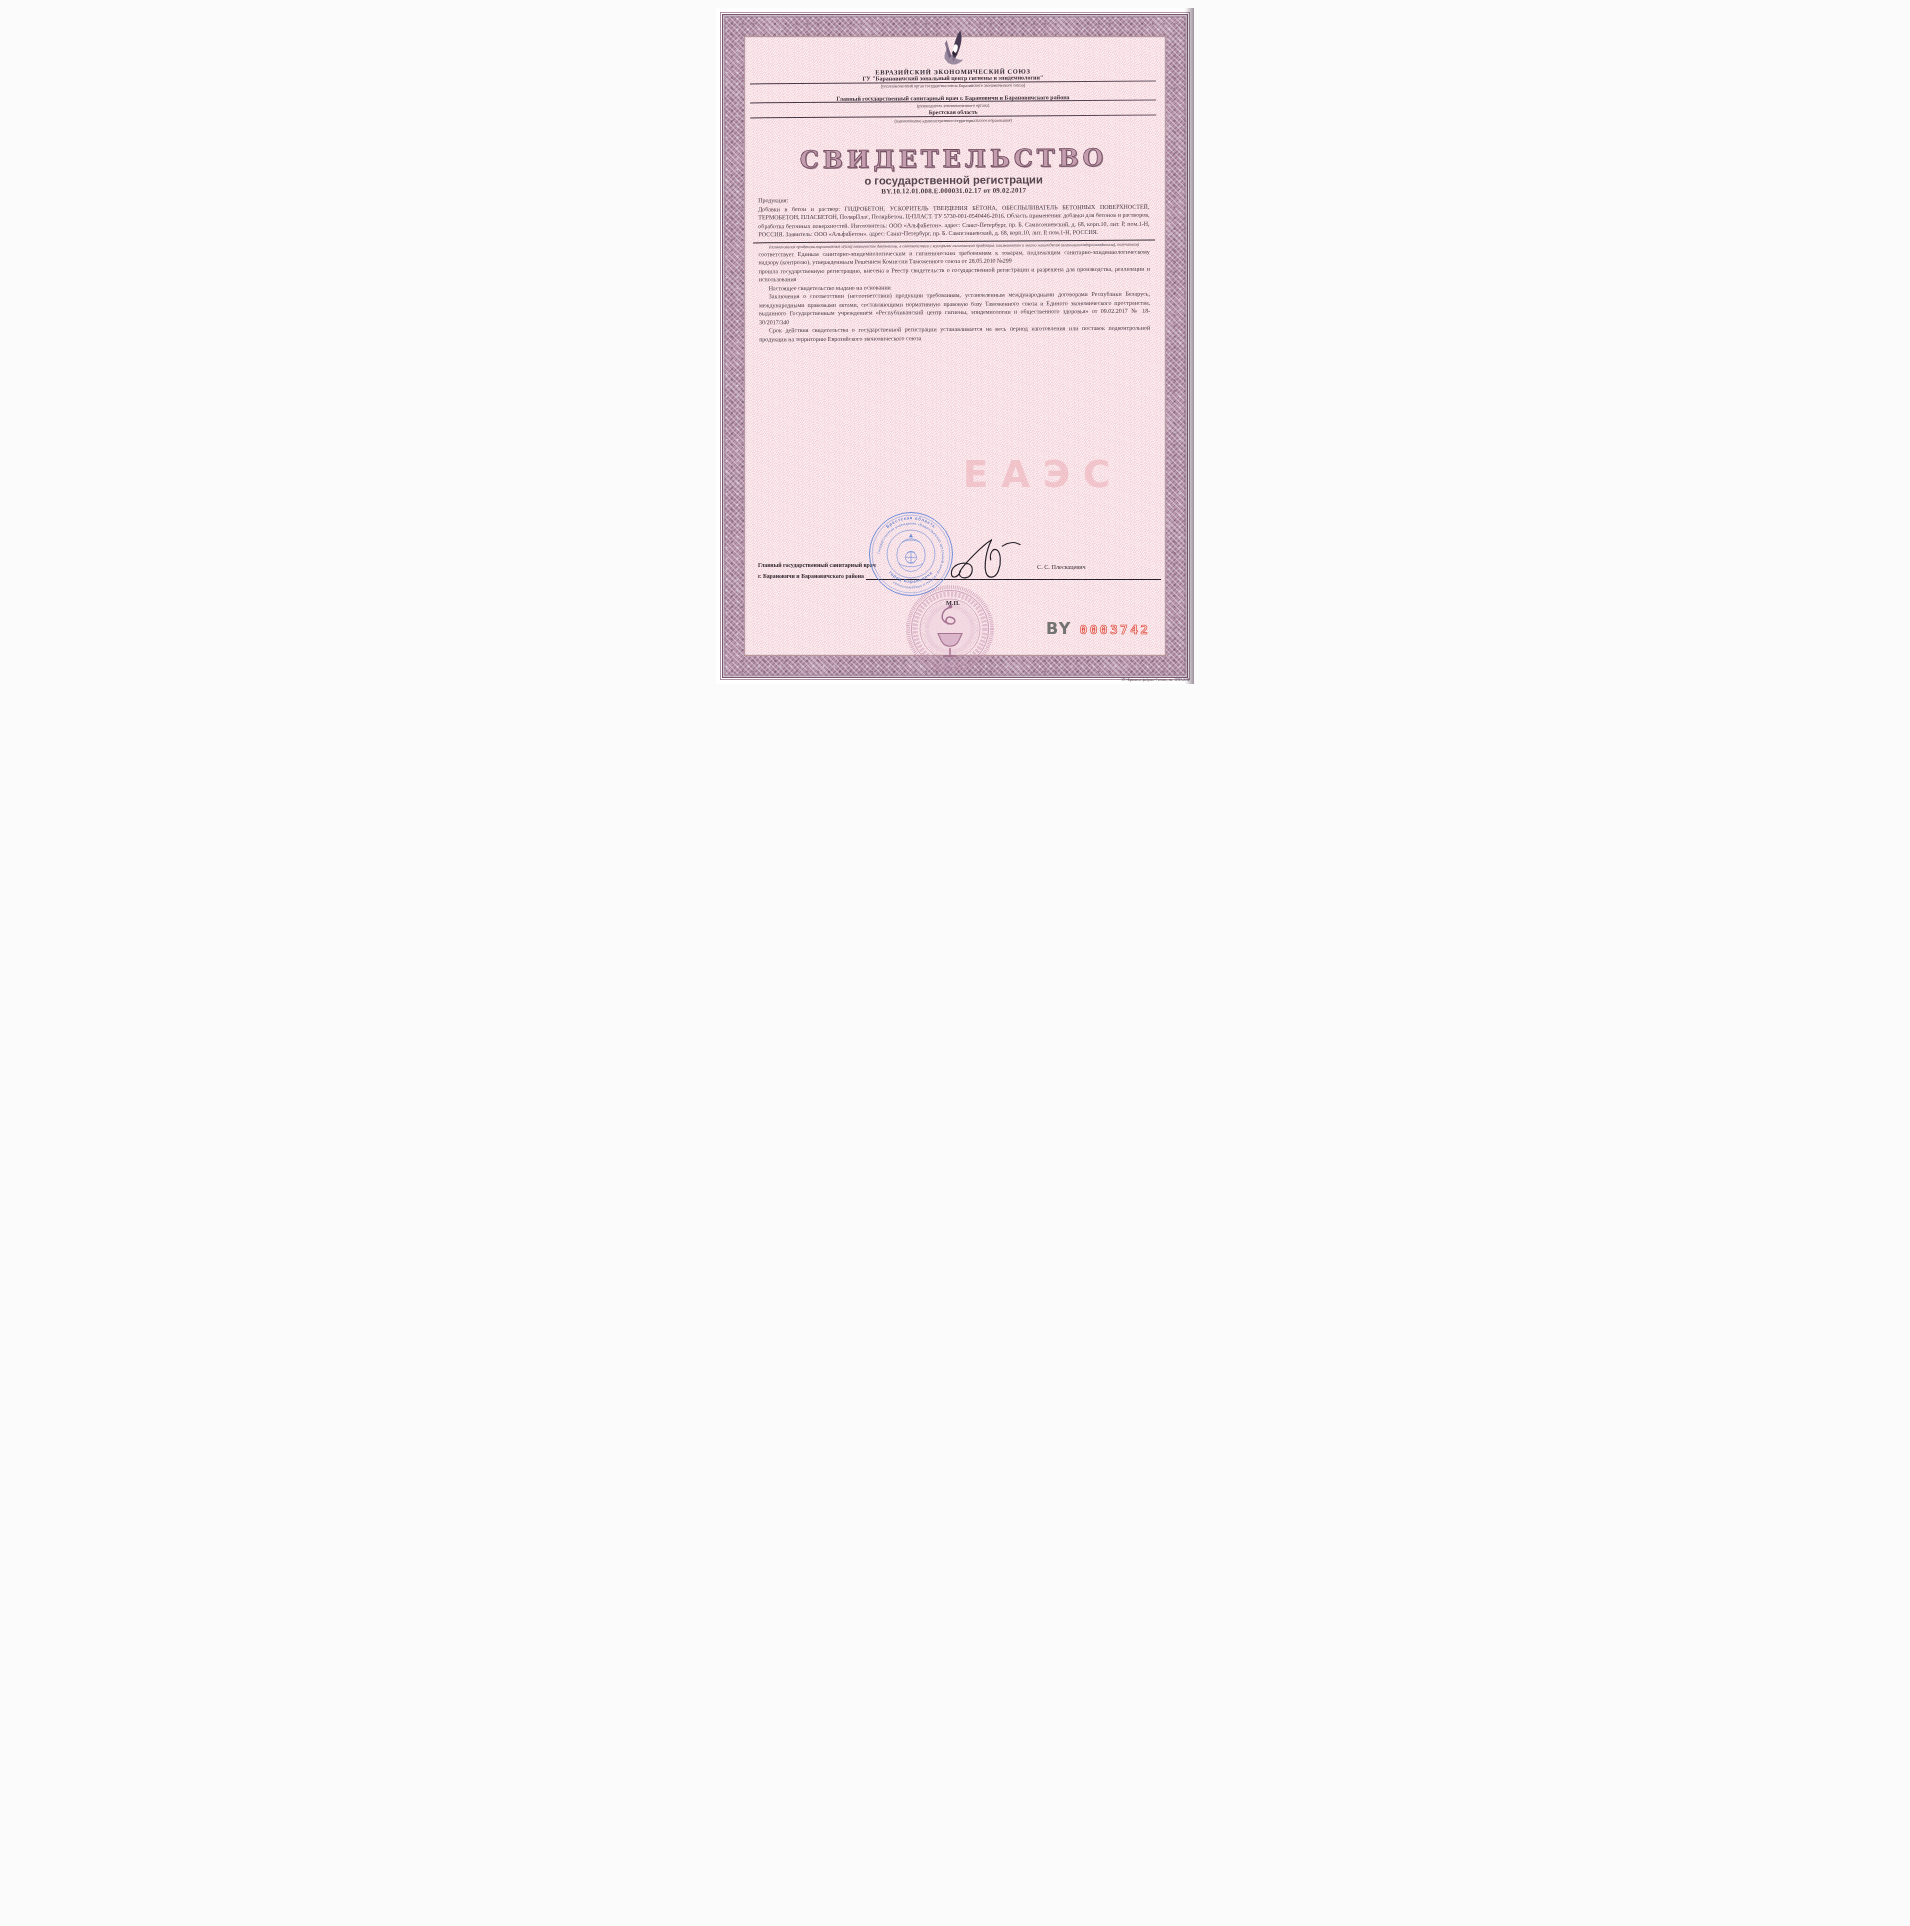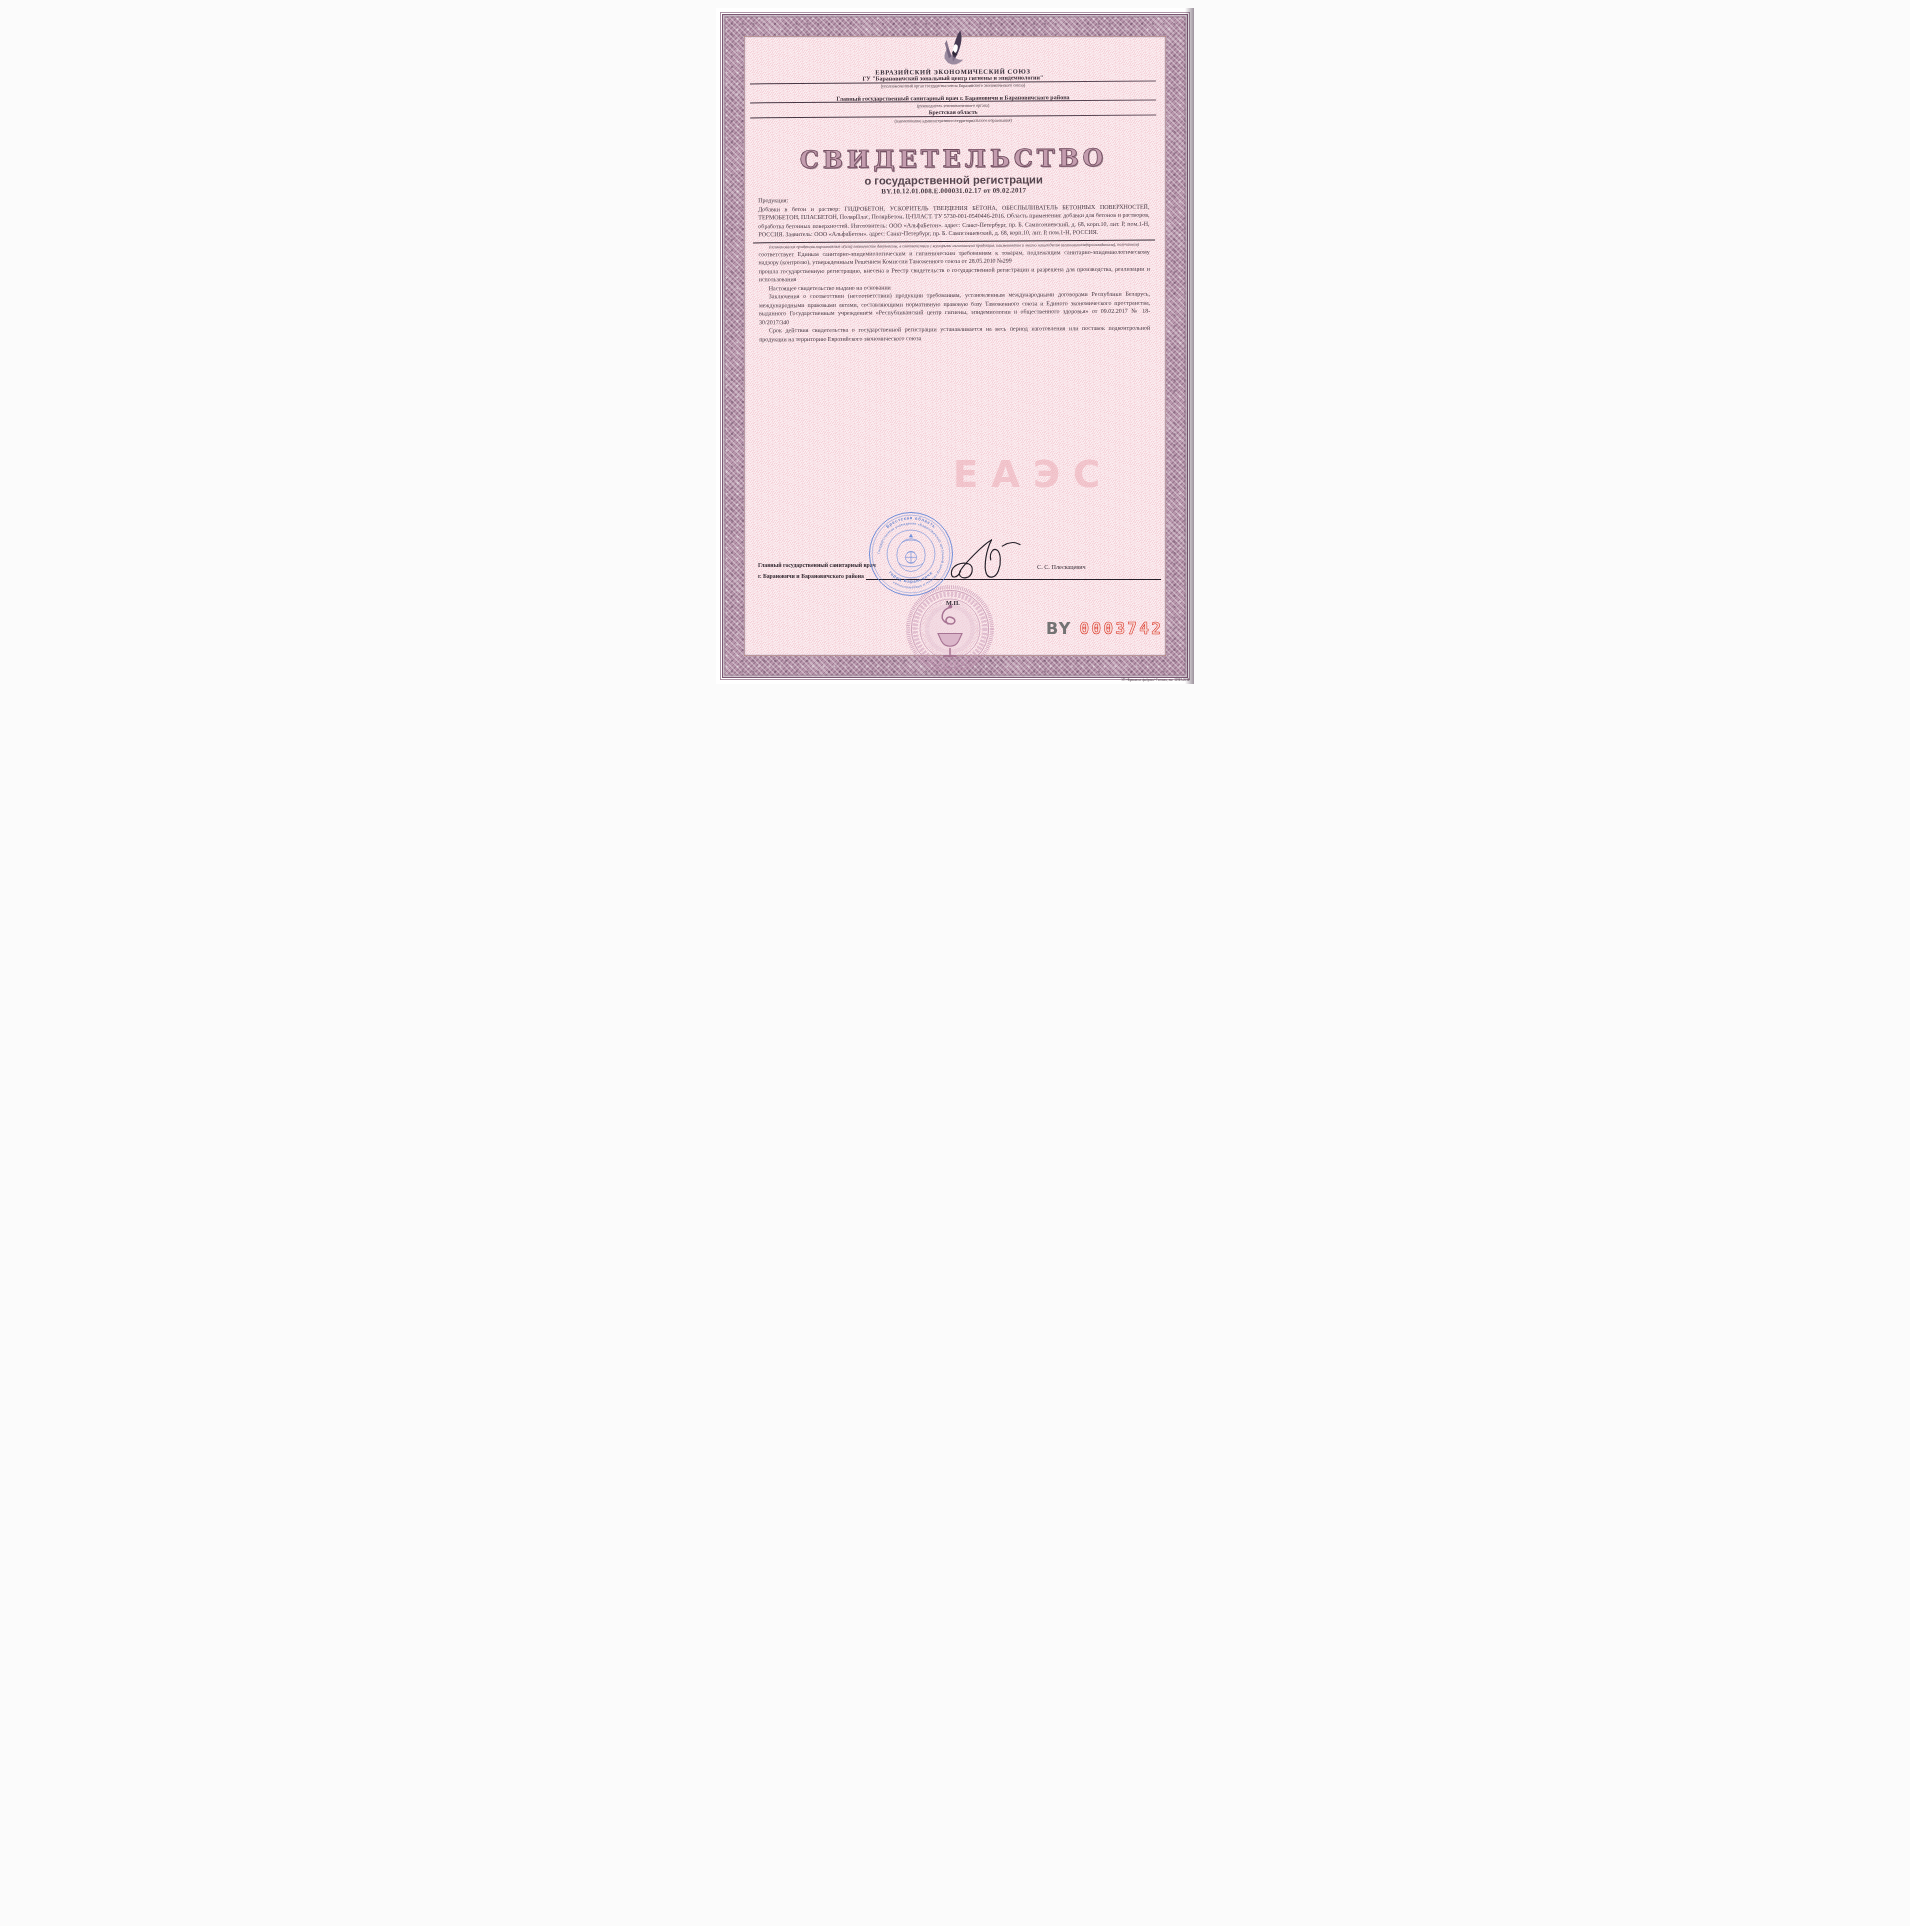--- a/index.html
+++ b/index.html
@@ -49,39 +49,39 @@
   .product-text{margin:1.9px 0 0;}
   .rule{height:0.8px;background:#3a2f3a;margin:3.1px -5.4px 0;}
   .small-italic{margin:1.5px auto 0;max-width:370px;font-size:4.2px;font-style:italic;
     text-align:center;line-height:5.8px;color:#4a3a44;}
   .conforms{margin:9.2px 0 0;}
   .registered{margin:10.4px 0 0;}
   .issued-intro{margin:9.2px 0 0;text-indent:10px;text-align:left;}
   .issued-text{margin:0;text-indent:10px;}
   .validity{margin:10.4px 0 0;text-indent:10px;}
 
-  .watermark{position:absolute;left:237px;top:445px;font-family:"DejaVu Sans",sans-serif;
+  .watermark{position:absolute;left:247px;top:445px;font-family:"DejaVu Sans",sans-serif;
     font-weight:bold;font-size:37px;letter-spacing:13px;color:rgba(233,160,170,.45);z-index:3;}
 
   .eaeu-logo{position:absolute;left:226px;top:21px;width:25px;height:42px;z-index:3;}
 
   .signer-block{position:absolute;left:42px;top:552px;z-index:4;font-size:5.8px;font-weight:bold;
     color:#352b33;line-height:11.2px;}
   .sig-line{position:absolute;left:150px;top:571px;width:295px;height:0.8px;background:#241f28;z-index:4;}
   .signer-name{position:absolute;left:321px;top:555px;font-size:6.2px;color:#3a2f38;z-index:4;}
   .mp{position:absolute;left:230px;top:591px;font-size:6.2px;font-weight:bold;color:#2e2833;z-index:6;}
 
   .stamp{position:absolute;left:152px;top:503px;width:86px;height:86px;z-index:5;opacity:.9;}
   .signature-svg{position:absolute;left:230px;top:525px;width:81px;height:52px;z-index:6;}
   .seal{position:absolute;left:189px;top:576px;width:90px;height:90px;z-index:4;opacity:.92;}
 
   .series-row{position:absolute;left:330px;top:611px;display:flex;align-items:baseline;gap:7.7px;z-index:5;}
   .series{font-family:"DejaVu Sans",sans-serif;font-weight:bold;font-size:16px;
     letter-spacing:1.5px;color:#737373;}
-  .serial{font-family:"DejaVu Sans Mono",monospace;font-weight:bold;font-size:16px;
+  .serial{font-family:"DejaVu Sans Mono",monospace;font-weight:bold;font-size:13px;
     letter-spacing:2.3px;color:#f6d9d4;-webkit-text-stroke:0.5px #dd3a30;text-shadow:0 0 0.4px #dd3a30;}
   .print-info{position:absolute;right:4.6px;top:670px;font-size:2.9px;color:#5a4a55;z-index:5;
     font-family:"Liberation Sans",sans-serif;}
   .scan-edge{position:absolute;top:0;right:0;width:9.2px;height:100%;z-index:9;
     background:linear-gradient(to right, rgba(60,40,60,0), rgba(60,40,60,.5));}
 </style>
 </head>
 <body>
 
 <div class="page">

